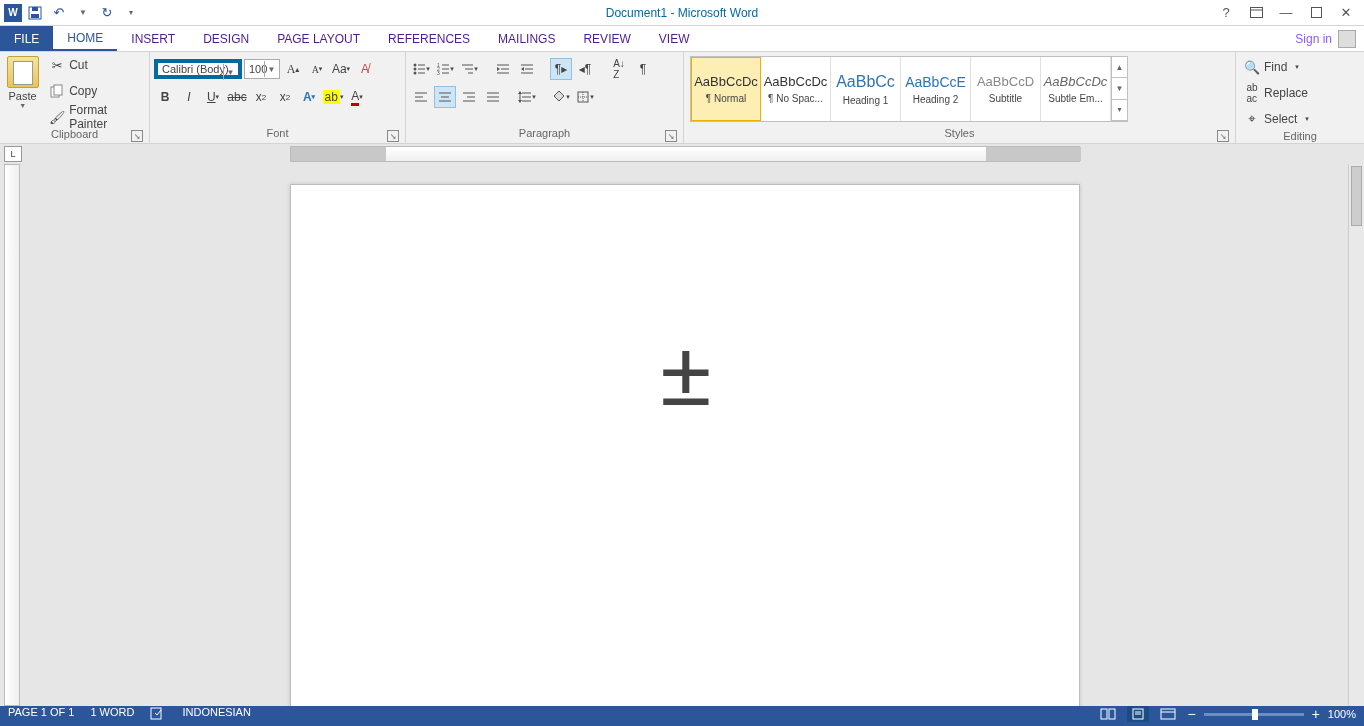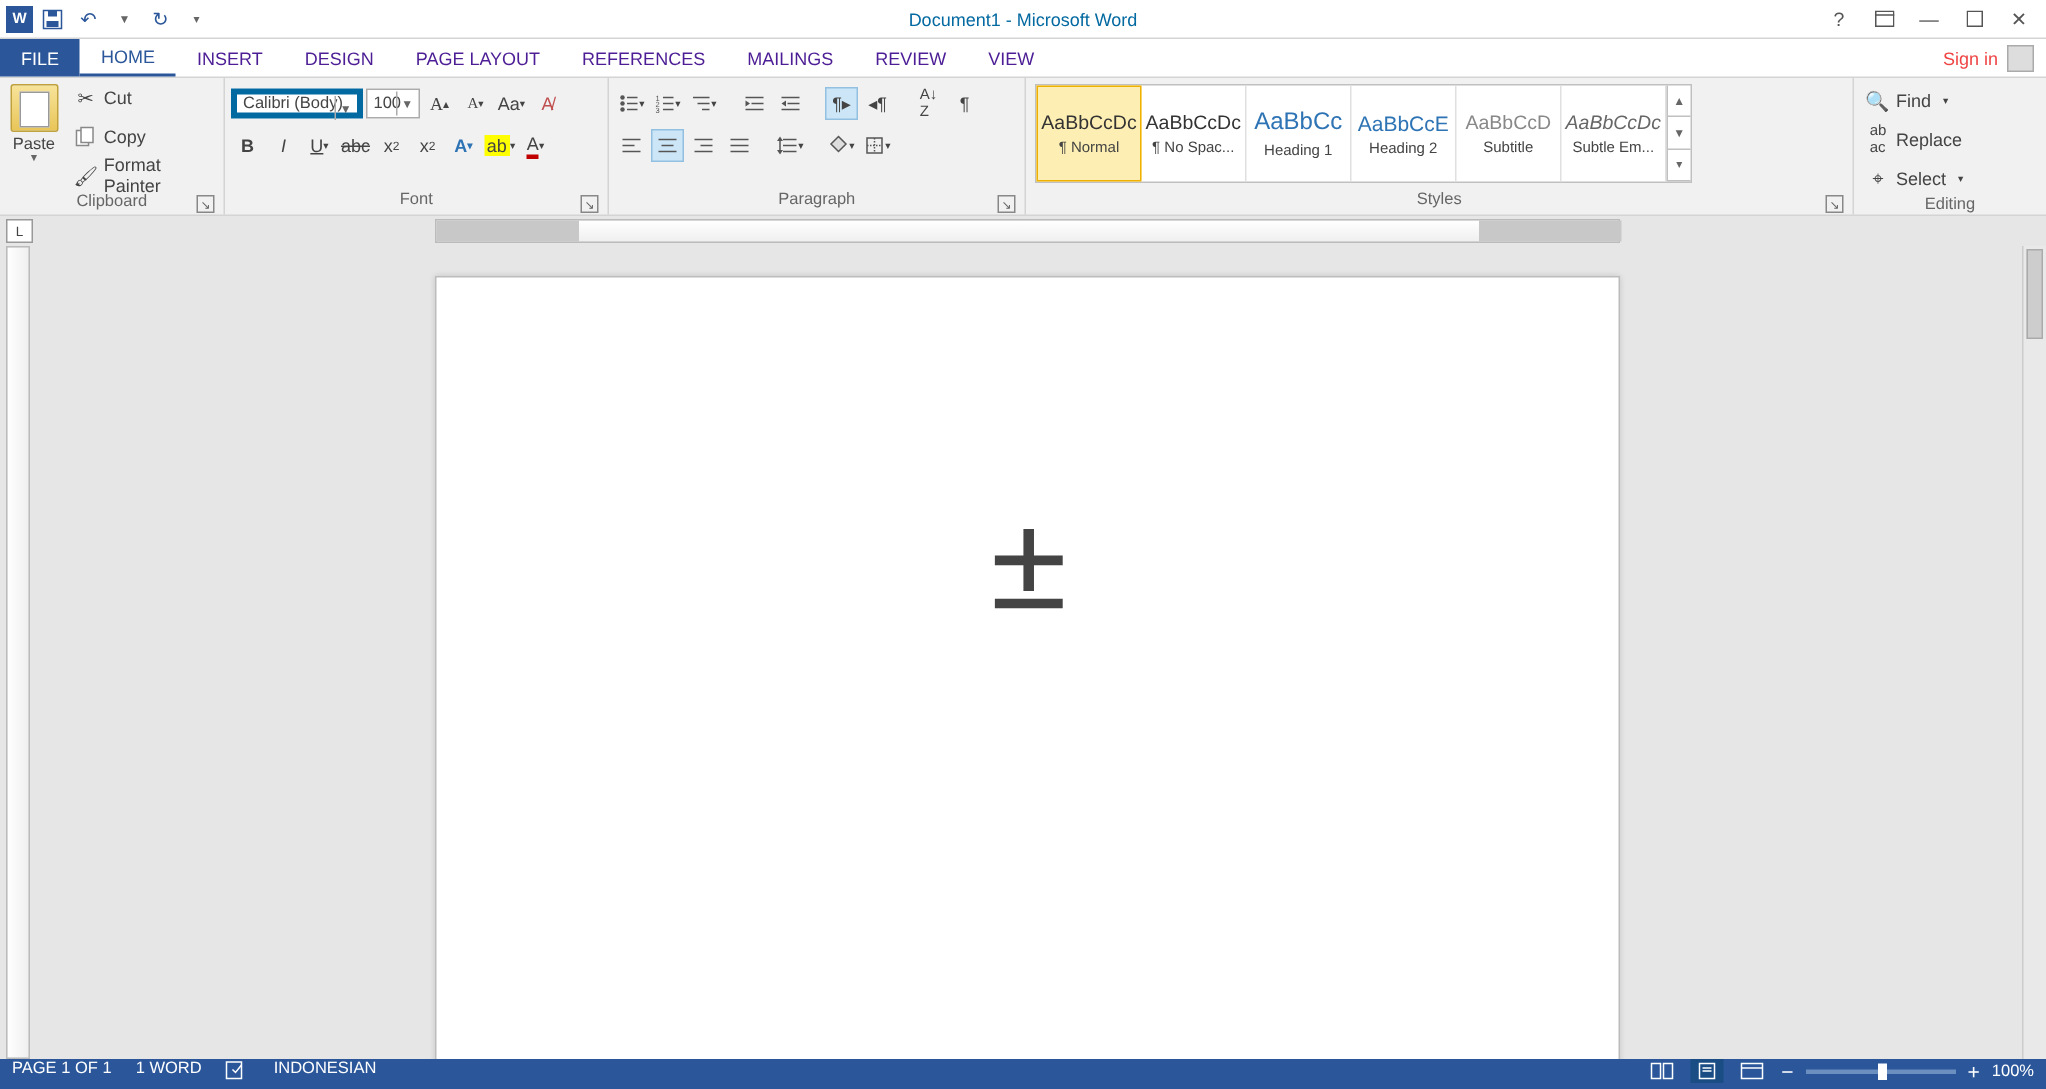--- a/index.html
+++ b/index.html
@@ -8,21 +8,21 @@
 .qat { display:flex; align-items:center; gap:2px; padding-left:4px; }
 .word-logo{width:18px;height:18px;background:#2b579a;color:#fff;display:flex;align-items:center;justify-content:center;font-size:10px;font-weight:bold;}
 .qat .icon{width:22px;height:22px;display:flex;align-items:center;justify-content:center;color:#2b579a;font-size:13px;}
 .title-center{position:absolute;left:50%;transform:translateX(-50%);font-size:12px;color:#0369a1;}
 .winctrl{position:absolute;right:0;display:flex;align-items:center;gap:10px;padding-right:8px;}
 .winctrl .wbtn{width:20px;height:20px;display:flex;align-items:center;justify-content:center;color:#555;font-size:13px;}
 .tabs{height:26px;background:#fff;display:flex;align-items:stretch;border-bottom:1px solid #d4d4d4;}
 .tab{padding:0 14px;display:flex;align-items:center;font-size:12px;color:#4c1d95;cursor:pointer;}
 .tab.file{background:#2b579a;color:#fff;}
 .tab.active{color:#2b579a;border-bottom:2px solid #2b579a;}
-.signin{margin-left:auto;padding:0 8px;display:flex;align-items:center;gap:6px;font-size:12px;color:#ef4444;}
+.signin{margin-left:auto;padding:0 8px;display:flex;align-items:center;gap:6px;font-size:12px;color:#8b5cf6;}
 .avatar{width:18px;height:18px;background:#ddd;border:1px solid #aaa;}
 .ribbon{height:92px;background:#f1f1f1;border-bottom:1px solid #d4d4d4;display:flex;align-items:stretch;}
 .group{border-right:1px solid #d4d4d4;display:flex;flex-direction:column;position:relative;padding:2px 4px 0;}
 .group-body{flex:1;display:flex;align-items:flex-start;gap:4px;}
 .group-label{height:16px;text-align:center;font-size:11px;color:#666;position:relative;}
 .launcher{position:absolute;right:2px;bottom:1px;width:12px;height:12px;border:1px solid #888;font-size:8px;display:flex;align-items:center;justify-content:center;color:#666;}
 .vbtn{display:flex;flex-direction:column;align-items:center;justify-content:center;cursor:pointer;}
 .sbtn{display:flex;align-items:center;gap:4px;padding:1px 4px;cursor:pointer;font-size:12px;color:#444;height:22px;}
 .ico{width:16px;height:16px;display:inline-flex;align-items:center;justify-content:center;font-size:13px;}
 .paste-ico{width:32px;height:32px;background:linear-gradient(#f7e39a,#e8c558);border:1px solid #bfa23e;border-radius:2px;position:relative;}

